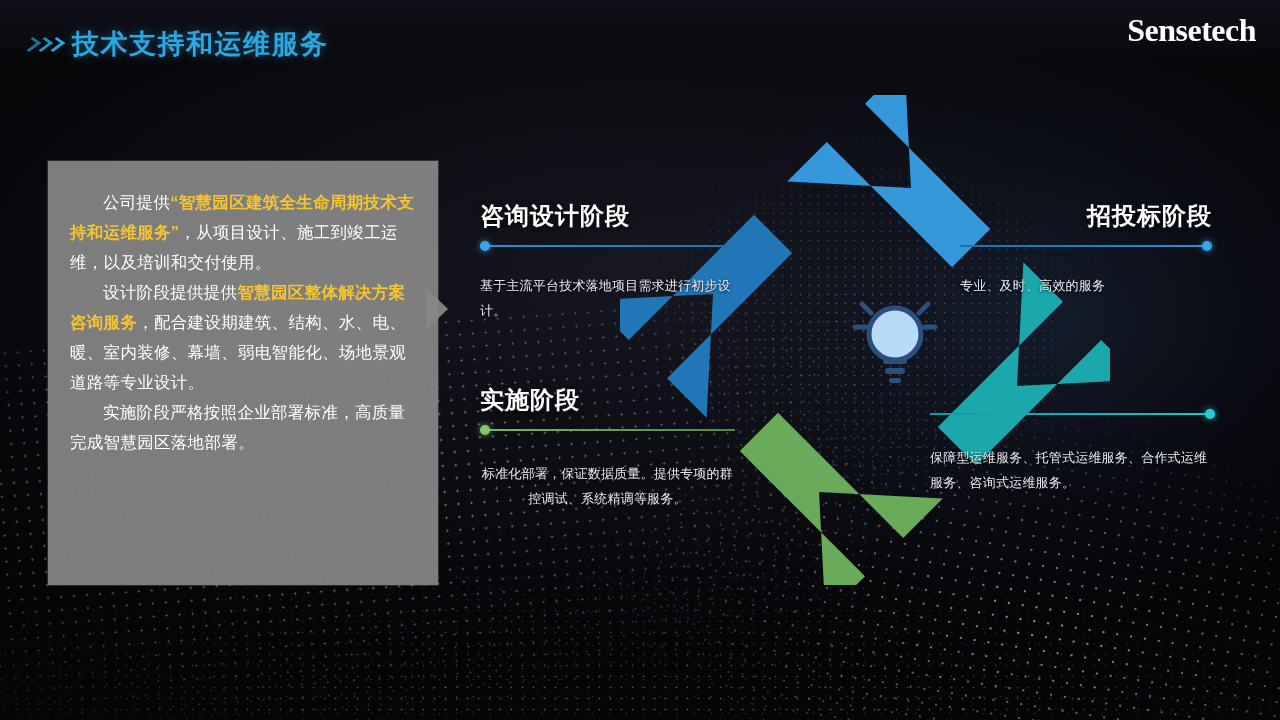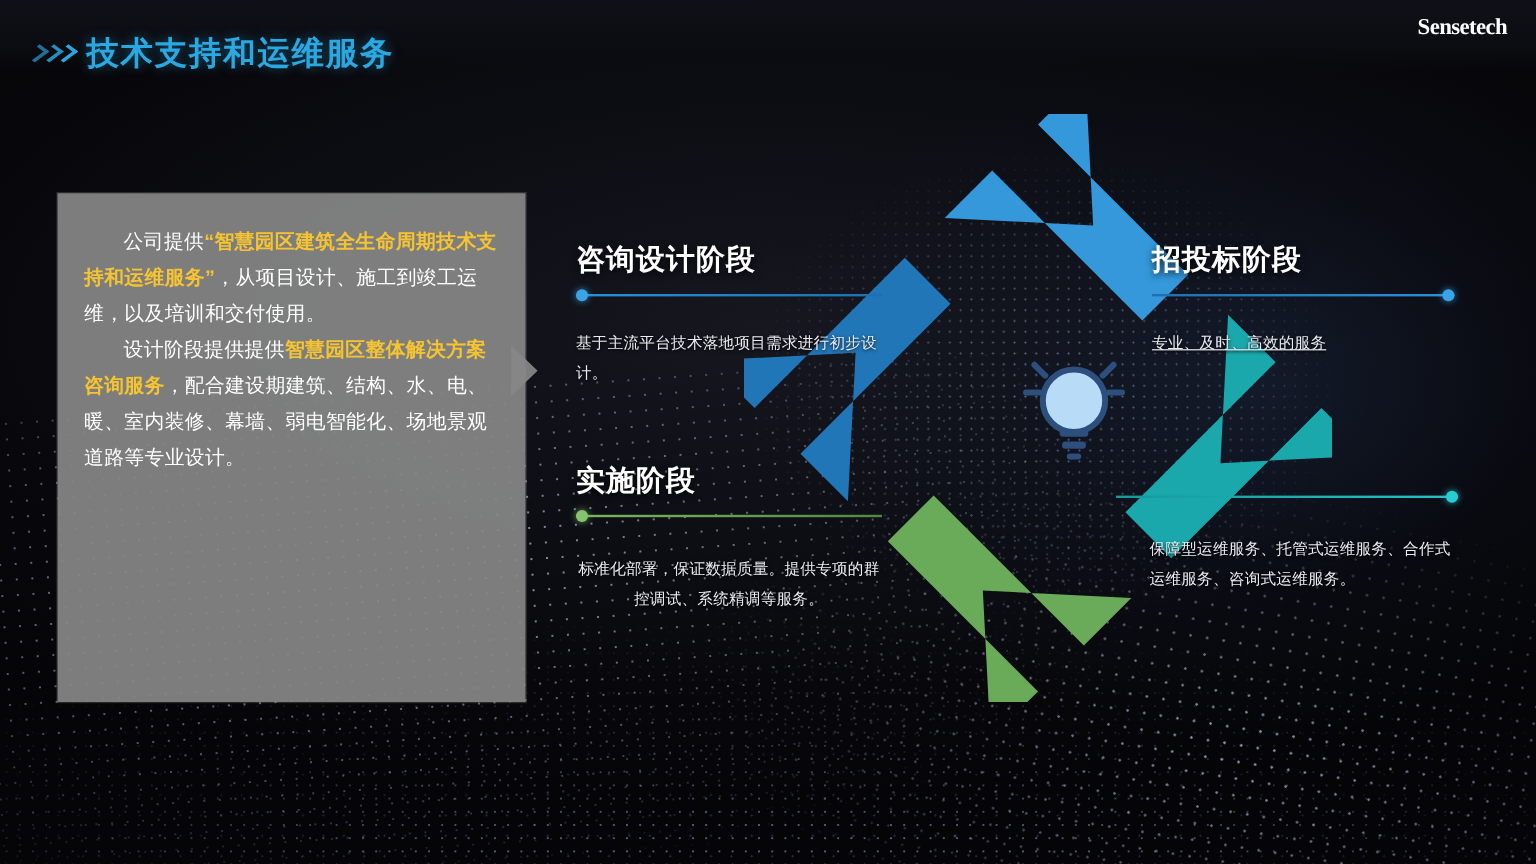--- a/index.html
+++ b/index.html
@@ -75,21 +75,21 @@
   }
   .chev span:nth-child(1){opacity:.65;}
   .chev span:nth-child(2){opacity:.85;}
   .hdr-title{
     font-size:27px;font-weight:bold;color:#2aa8e2;letter-spacing:1.5px;
     text-shadow:0 0 10px rgba(42,168,226,.45);
     text-align:right;
   }
   .brand{
     position:absolute;right:24px;top:12px;
-    color:#ffffff;font-size:19px;font-weight:bold;letter-spacing:-0.5px;
+    color:#ffffff;font-size:32px;font-weight:bold;letter-spacing:-0.5px;
     font-family:"Liberation Serif","DejaVu Serif",serif;
   }
 
   
   .panel{
     position:absolute;left:48px;top:161px;width:390px;height:424px;
     background:rgba(134,134,134,.93);
     box-shadow:0 0 0 1px rgba(150,150,150,.25);
   }
   .panel-tail{
@@ -118,35 +118,35 @@
     font-size:13px;line-height:25px;color:#e9ecf2;letter-spacing:.2px;
     text-shadow:0 1px 3px rgba(0,0,0,.9);
   }
 
   #q-consult{left:480px;top:200px;width:255px;}
   #q-consult .q-rule .line{background:linear-gradient(90deg,#2b8fd8,#1f6fb0);}
   #q-consult .q-rule .dot{left:0;background:#3ba3e8;box-shadow:0 0 6px rgba(59,163,232,.8);}
   #q-consult .q-desc{margin-top:22px;}
 
   #q-bid{left:960px;top:200px;width:252px;text-align:left;}
-  #q-bid .q-title{}
+  #q-bid .q-title{text-align:right;}
   #q-bid .q-rule .line{background:linear-gradient(90deg,#1f6fb0,#2b8fd8);}
   #q-bid .q-rule .dot{right:0;background:#3ba3e8;box-shadow:0 0 6px rgba(59,163,232,.8);}
-  #q-bid .q-desc{margin-top:22px;text-decoration:underline;}
+  #q-bid .q-desc{margin-top:22px;}
 
   #q-impl{left:480px;top:384px;width:255px;}
   #q-impl .q-rule .line{background:linear-gradient(90deg,#77b862,#4f8a41);}
   #q-impl .q-rule .dot{left:0;background:#85c36f;box-shadow:0 0 6px rgba(133,195,111,.75);}
   #q-impl .q-desc{margin-top:26px;text-align:center;}
 
   #q-ops{left:930px;top:400px;width:285px;}
   #q-ops .q-title{text-align:right;}
   #q-ops .q-rule .line{background:linear-gradient(90deg,#139a9e,#23c2c6);}
   #q-ops .q-rule .dot{right:0;background:#27cdd2;box-shadow:0 0 6px rgba(39,205,210,.8);}
-  #q-ops .q-desc{margin-top:26px;margin-left:28px;}
+  #q-ops .q-desc{margin-top:26px;}
 
   
   #cycle{position:absolute;left:620px;top:95px;width:490px;height:490px;}
   .bulb{position:absolute;left:232px;top:195px;width:86px;height:96px;}
 </style>
 </head>
 <body>
 
 <div id="slide">
 
@@ -169,20 +169,23 @@
     <div class="brand">Sensetech</div>
   </div>
 
   <div class="panel">
     <div class="panel-inner">
       <p>
         <span>公司提供</span><span class="hl">“智慧园区建筑全生命周期技术支持和运维服务”</span><span>，从项目设计、施工到竣工运维，以及培训和交付使用。</span>
       </p>
       <p>
         <span>设计阶段提供提供</span><span class="hl">智慧园区整体解决方案咨询服务</span><span>，配合建设期建筑、结构、水、电、暖、室内装修、幕墙、弱电智能化、场地景观道路等专业设计。</span>
+      </p>
+      <p>
+        <span>实施阶段严格按照企业部署标准，高质量完成智慧园区落地部署。</span>
       </p>
     </div>
   </div>
   <div class="panel-tail"></div>
 
   <div id="cycle">
     <svg width="490" height="490" viewBox="0 0 490 490">
       <g transform="rotate(45 245 245)">
 
         <path d="M 78 78 L 78 22 L 170 105 L 78 188 L 78 132 L 255 132 L 255 78 Z" fill="#2176b8" transform="rotate(-90 245 245)"></path>

